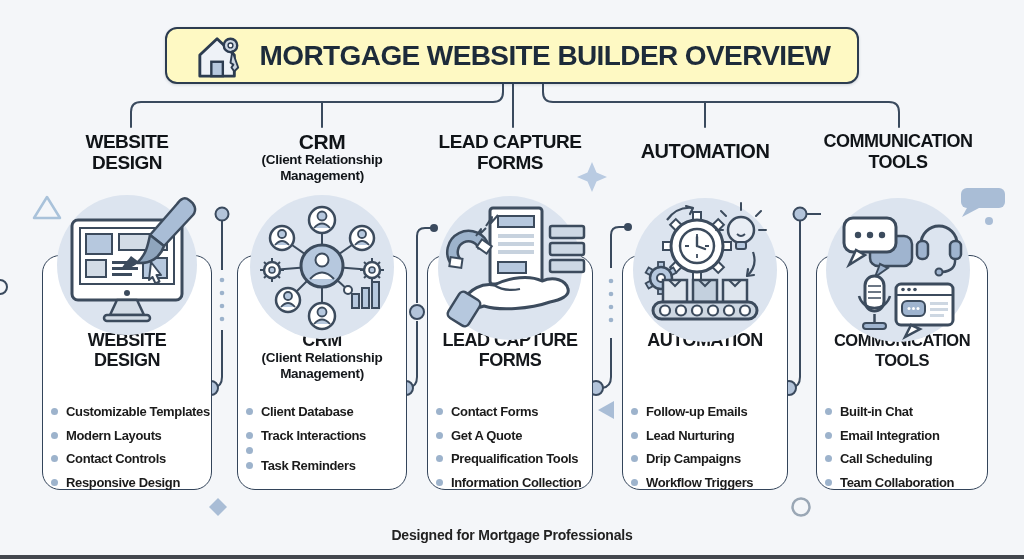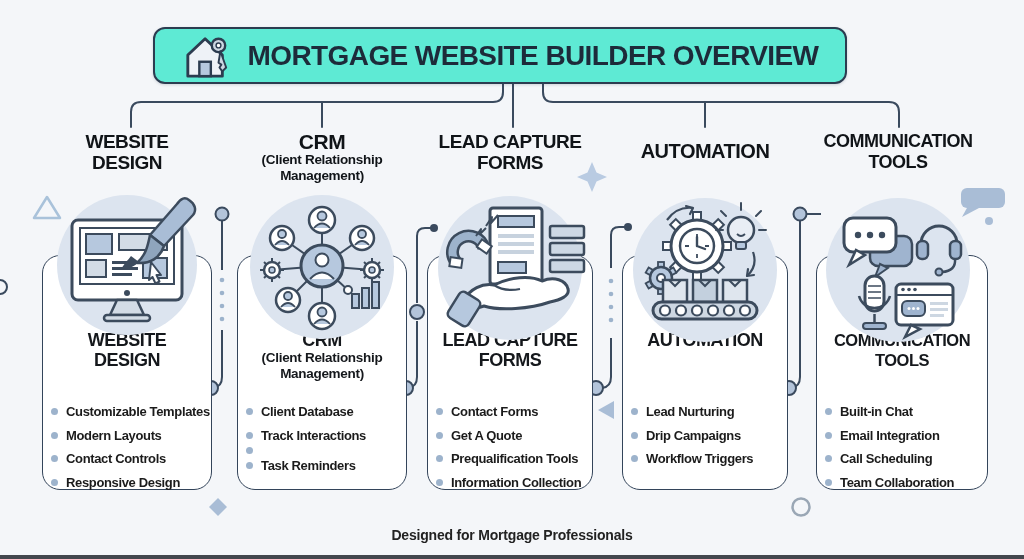--- a/index.html
+++ b/index.html
@@ -5,22 +5,22 @@
   * { margin:0; padding:0; box-sizing:border-box; }
   html,body { width:1024px; height:559px; }
   body {
     position:relative; width:1024px; height:559px; overflow:hidden;
     background:#f4f6f9;
     font-family:"Liberation Sans", sans-serif;
     color:#15181c;
   }
   
   .title-bar {
-    position:absolute; left:153px; top:27px; width:694px; height:57px;
-    background:#5eead4; border:2.5px solid #2c3c50; border-radius:12px;
+    position:absolute; left:165px; top:27px; width:694px; height:57px;
+    background:#fef9c3; border:2.5px solid #2c3c50; border-radius:12px;
     display:flex; align-items:center; justify-content:center; gap:16px;
     box-shadow:0 1px 3px rgba(40,55,75,.18);
   }
   .title-bar h1 {
     font-size:28px; font-weight:800; letter-spacing:-.6px; color:#1d2b3a;
     white-space:nowrap;
   }
   
   .heading {
     position:absolute; top:131px; width:190px; text-align:center;
@@ -362,20 +362,24 @@
     <div class="heading">
       <div class="h-line">AUTOMATION</div>
     </div>
     <div class="card">
       <div class="card-title">
         <div class="t-line">AUTOMATION</div>
       </div>
       <ul>
         <li>
             <span class="dot"></span>
+            <span>Follow-up Emails</span>
+          </li>
+        <li>
+            <span class="dot"></span>
             <span>Lead Nurturing</span>
           </li>
         <li>
             <span class="dot"></span>
             <span>Drip Campaigns</span>
           </li>
         <li>
             <span class="dot"></span>
             <span>Workflow Triggers</span>
           </li>

